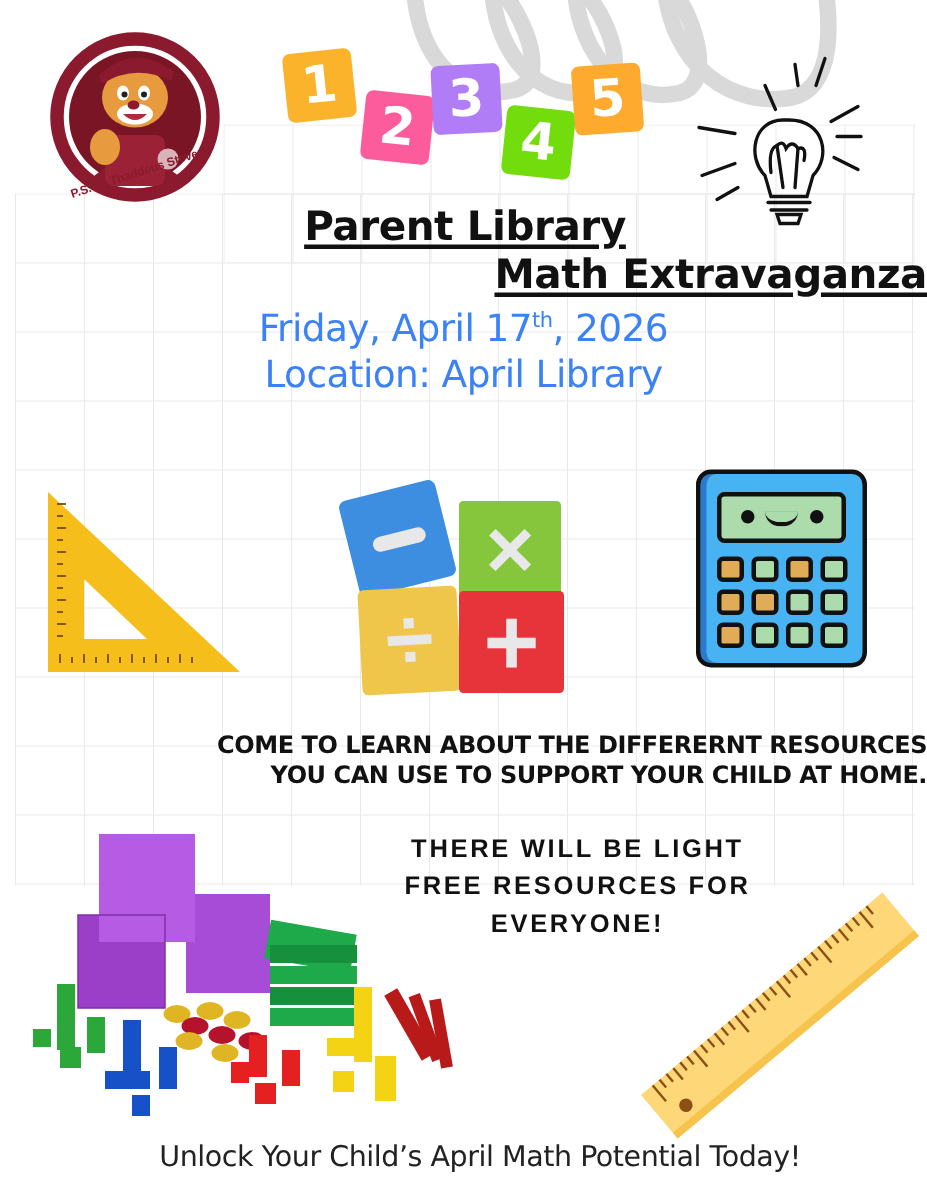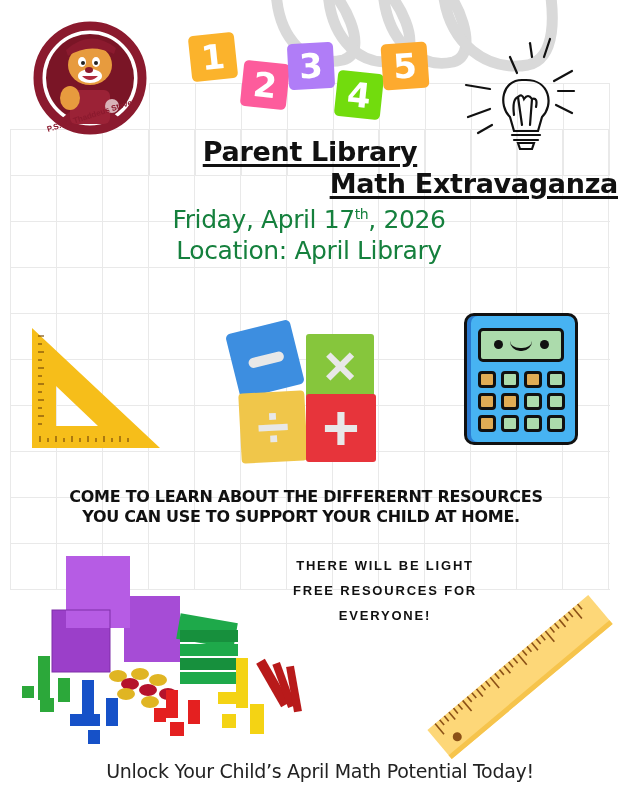--- a/index.html
+++ b/index.html
@@ -8,24 +8,24 @@
   .abs { position: absolute; }
   .grid {
     position: absolute;
     background-image:
       linear-gradient(to right, #e9e9e9 1px, transparent 1px),
       linear-gradient(to bottom, #e9e9e9 1px, transparent 1px);
     background-size: 46px 46px;
   }
   .title { font-family: "DejaVu Sans", sans-serif; font-weight: bold; text-decoration: underline;
     text-decoration-thickness: 3px; text-underline-offset: 3px; font-size: 27px; letter-spacing: -0.3px; }
-  .sub { font-family: "DejaVu Sans", sans-serif; font-weight: normal; font-size: 25px; letter-spacing: -0.4px; color: #15803d; }
+  .sub { font-family: "DejaVu Sans", sans-serif; font-weight: normal; font-size: 25px; letter-spacing: -0.4px; color: #3b82f6; }
   .center { text-align: center; width: 100%; }
-  .learn { font-family: "DejaVu Sans", sans-serif; font-weight: bold; font-size: 16px; line-height: 20px; letter-spacing: -0.3px; }
-  .refresh { font-family: "Liberation Sans", sans-serif; font-weight: bold; font-size: 13px; line-height: 25px; letter-spacing: 1.8px; }
+  .learn { font-family: "DejaVu Sans", sans-serif; font-weight: bold; font-size: 16px; line-height: 20px; letter-spacing: -0.3px; text-align: right; }
+  .refresh { font-family: "Liberation Sans", sans-serif; font-weight: bold; font-size: 17px; line-height: 25px; letter-spacing: 1.8px; }
   .footer { font-family: "DejaVu Sans", sans-serif; font-size: 19px; letter-spacing: -0.3px; color: #222; }
   .numtile { position: absolute; width: 46px; height: 46px; border-radius: 5px; color: #fff;
     font-family: "DejaVu Sans", sans-serif; font-weight: bold; font-size: 34px; line-height: 46px; text-align: center; }
 </style>
 </head>
 <body>
 
 <div class="grid" style="left:149px; top:83px; width:461px; height:92px; background-position:0 0;"></div>
 <div class="grid" style="left:10px; top:129px; width:600px; height:461px;"></div>
 

